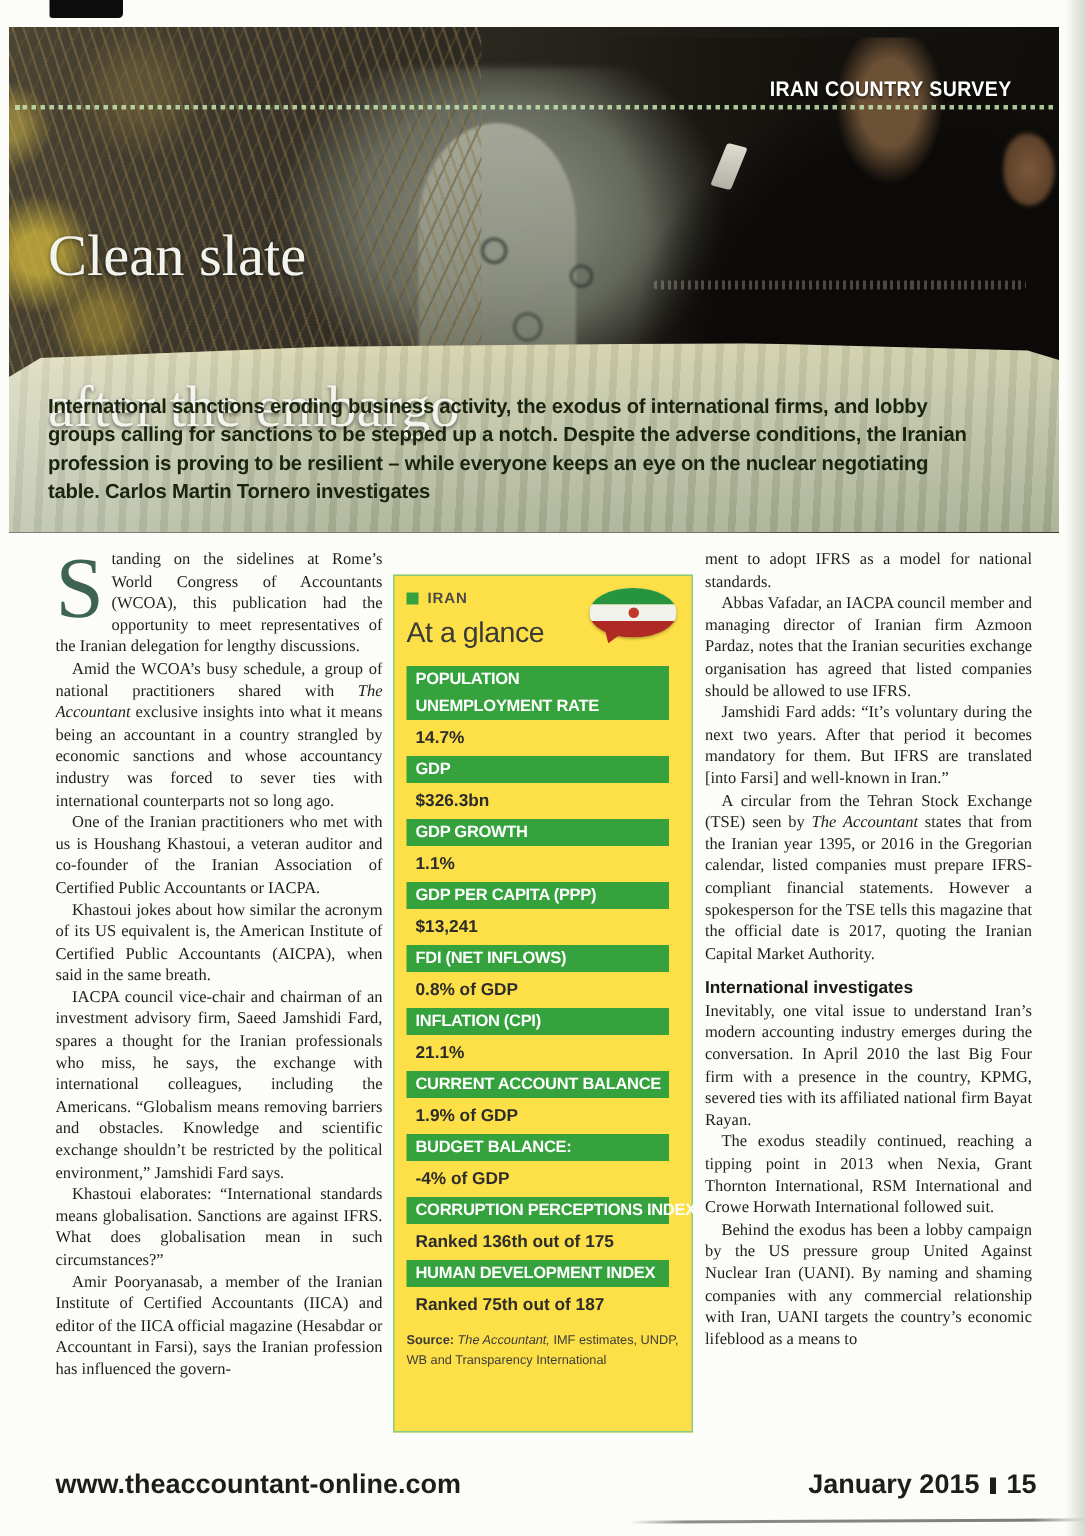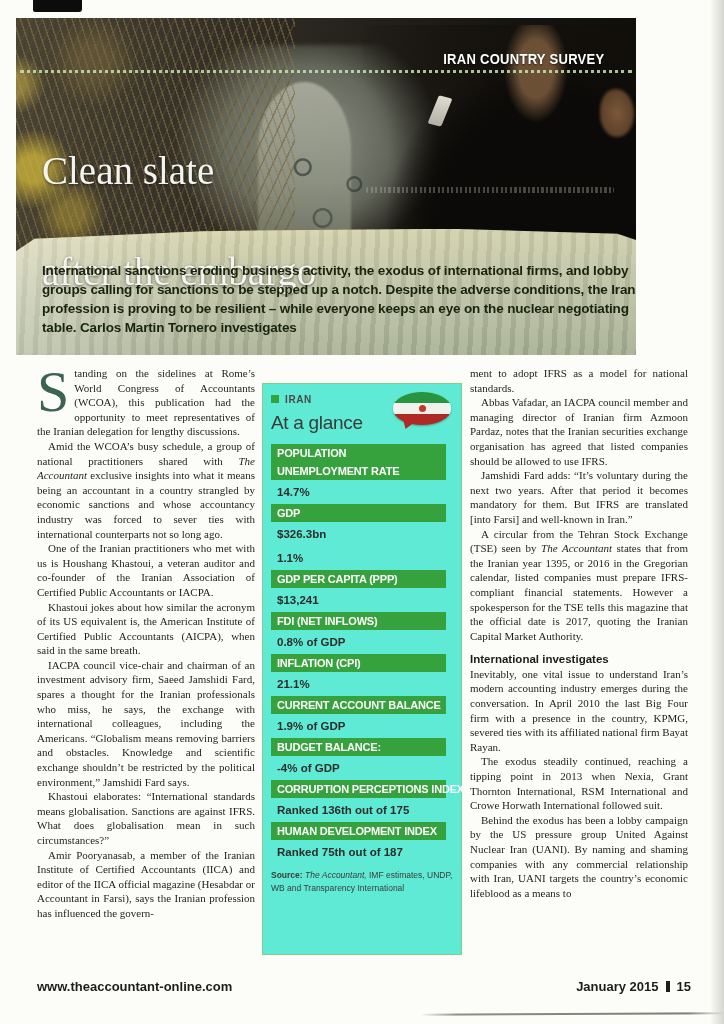--- a/index.html
+++ b/index.html
@@ -9,21 +9,21 @@
 
   
   .scan-mark { position:absolute; left:33px; top:0; width:49px; height:12px; background:#0c0c0c; border-radius:0 0 3px 2px; }
   .scan-line { position:absolute; left:420px; width:304px; top:1013px; height:2px; opacity:.75;
     background:linear-gradient(90deg, transparent, #6a6a62 12%, #52524c 88%, transparent);
     transform:rotate(-.3deg); }
   .edge-shadow { position:absolute; right:0; top:0; width:14px; height:100%;
     background:linear-gradient(90deg, transparent, rgba(115,115,105,.28)); }
 
   
-  .hero { position:absolute; left:16px; top:18px; width:620px; height:337px; background:#23201a; overflow:hidden; }
+  .hero { position:absolute; left:6px; top:18px; width:700px; height:337px; background:#23201a; overflow:hidden; }
   .photo-base { position:absolute; inset:0;
     background:linear-gradient(100deg,#4a4434 0%,#37332a 25%,#24211b 52%,#15130f 76%,#0e0d0a 100%); }
   .wall { position:absolute; left:26%; top:8%; width:42%; height:64%; filter:blur(2px);
     background:radial-gradient(ellipse at 50% 45%, rgba(152,157,144,.92) 0%, rgba(122,128,114,.75) 45%, rgba(90,95,82,0) 72%); }
   .arch { position:absolute; left:39%; top:19%; width:15%; height:50%; opacity:.92; filter:blur(1px);
     background:linear-gradient(180deg,#a9ac9d,#8e9283 60%,#6f7465);
     border-radius:50% 50% 4% 4% / 40% 40% 3% 3%; }
   .branches { position:absolute; left:-2%; top:-4%; width:47%; height:84%; filter:blur(.4px);
     background:
       radial-gradient(circle at 10% 58%, rgba(205,180,60,.78) 0 14px, transparent 40px),
@@ -77,21 +77,21 @@
     font-size:11px; line-height:14.6px; color:#1e1e1e; }
   .body-p.indent { text-indent:11px; }
   .body-p .seg-i { font-style:italic; }
   .body-heading { margin:9px 0 0 0; font-family:"Liberation Sans", sans-serif;
     font-weight:bold; font-size:11.5px; line-height:14.6px; color:#1b1b1a; }
   .dropcap { float:left; font-family:"Liberation Serif", serif; font-size:58px; line-height:46px;
     height:54px; padding:3px 5px 0 0; color:#3d6352; }
 
   
   .infobox { position:absolute; left:262px; top:383px; width:200px; height:572px;
-    background:#5eead4; border:1px solid #86cb86; padding:8px 8px 6px 8px; }
+    background:#fde047; border:1px solid #86cb86; padding:8px 8px 6px 8px; }
   .tag-row { display:flex; align-items:center; gap:6px; height:14px; }
   .tag-square { width:8px; height:8px; background:#36a23d; display:inline-block; }
   .tag { font-size:10px; font-weight:bold; color:#4a4a46; letter-spacing:.6px; }
   .infobox-title { font-size:19px; line-height:30px; color:#3a3a38; margin-top:2px; letter-spacing:-.3px; }
   .flag-bubble { position:absolute; top:8px; right:10px; width:58px; height:40px; }
   .balloon { width:58px; height:33px; border-radius:50% / 48%; overflow:hidden;
     display:flex; flex-direction:column;
     box-shadow:inset 0 3px 4px rgba(255,255,255,.55), inset 0 -2px 3px rgba(0,0,0,.25), 0 1px 2px rgba(0,0,0,.3); }
   .stripe { flex:1; }
   .stripe.g { background:#27953f; }
@@ -105,21 +105,21 @@
   .stat-bar { background:#36a23d; color:#fff; font-weight:bold; font-size:11px; line-height:18px;
     letter-spacing:-.2px; padding-left:6px; width:96%; white-space:nowrap; }
   .stat-value { font-weight:bold; font-size:11.5px; color:#2c2c2a; padding:6px 0 6px 6px; }
   .source { margin:5px 0 0 0; font-size:8.5px; line-height:13px; color:#3c3c3a; }
   .source b { font-weight:bold; }
   .source i { font-style:italic; }
 
   
   footer { position:absolute; left:37px; right:33px; top:979px; display:flex;
     justify-content:space-between; align-items:center;
-    font-weight:bold; font-size:13px; color:#1d1d1b; }
+    font-weight:bold; font-size:18px; color:#1d1d1b; }
   .pagebar { display:inline-block; width:4px; height:11px; background:#1d1d1b; margin:0 7px; vertical-align:-1px; }
 </style>
 </head>
 <body>
 
 <div class="page">
 
   <div class="scan-mark"></div>
 
   <div class="hero">
@@ -168,20 +168,21 @@
         <span class="stripe r"></span>
       </div>
       <span class="bubble-tail"></span>
     </div>
     <div class="stats">
         <div class="stat-bar">POPULATION</div>
         <div class="stat-bar">UNEMPLOYMENT RATE</div>
         <div class="stat-value">14.7%</div>
         <div class="stat-bar">GDP</div>
         <div class="stat-value">$326.3bn</div>
+        <div class="stat-bar">GDP GROWTH</div>
         <div class="stat-value">1.1%</div>
         <div class="stat-bar">GDP PER CAPITA (PPP)</div>
         <div class="stat-value">$13,241</div>
         <div class="stat-bar">FDI (NET INFLOWS)</div>
         <div class="stat-value">0.8% of GDP</div>
         <div class="stat-bar">INFLATION (CPI)</div>
         <div class="stat-value">21.1%</div>
         <div class="stat-bar">CURRENT ACCOUNT BALANCE</div>
         <div class="stat-value">1.9% of GDP</div>
         <div class="stat-bar">BUDGET BALANCE:</div>

